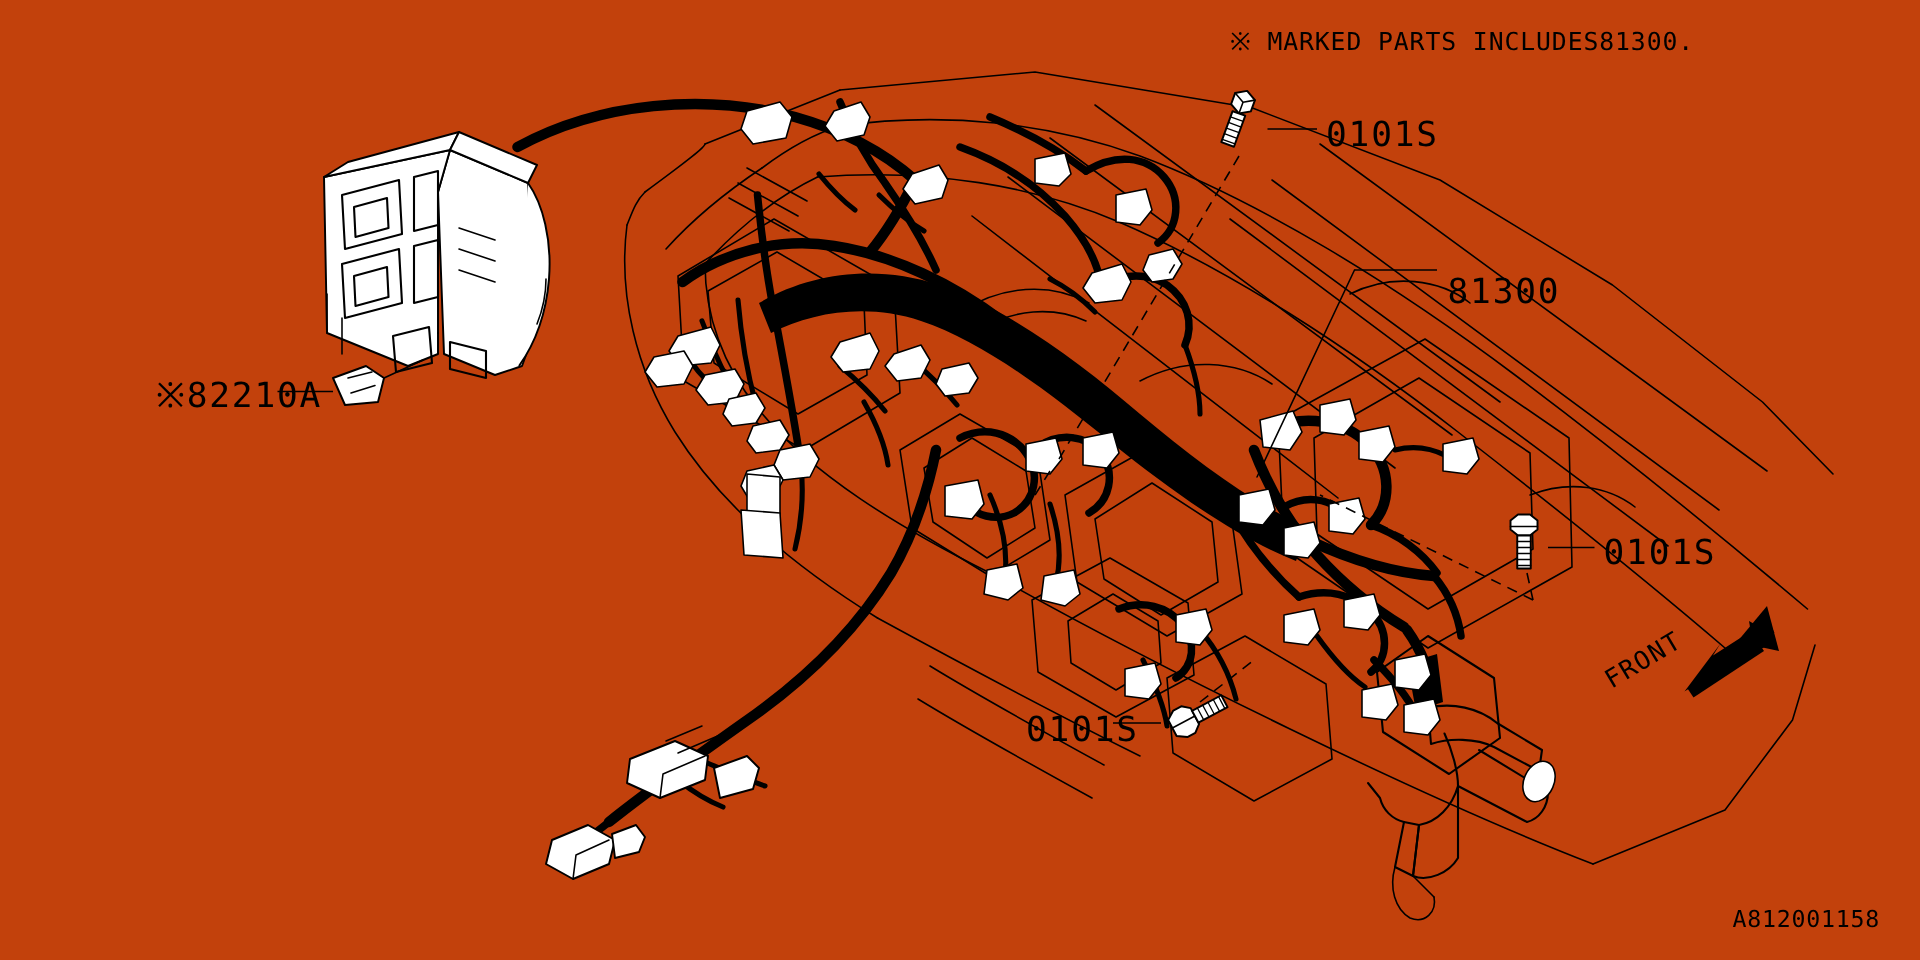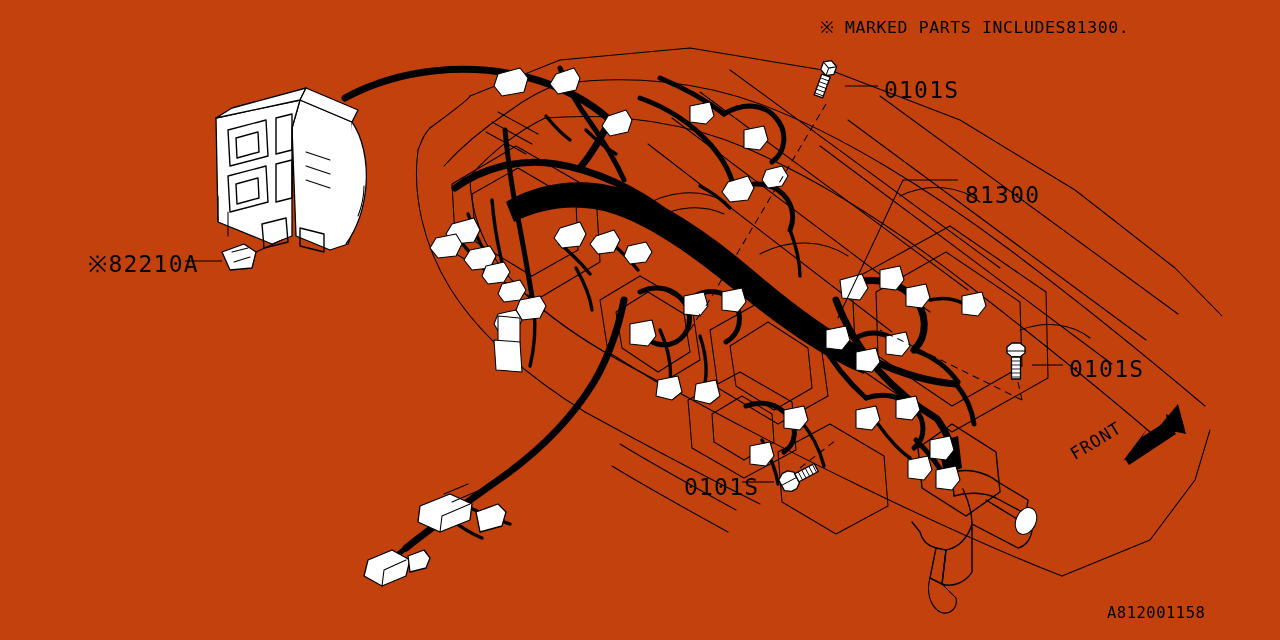--- a/index.html
+++ b/index.html
@@ -43,22 +43,22 @@
     letter-spacing: 1.2px;
     color: #000000;
     white-space: pre;
     line-height: 1;
   }
   #note-text   { left: 820px; top: 20px; font-size: 16.5px; letter-spacing: 0.6px; }
   #lbl-0101s-1 { left: 884px; top: 79px; }
   #lbl-81300   { left: 965px; top: 171px; margin-top: 13px; }
   #lbl-0101s-2 { left: 1069px; top: 358px; }
   #lbl-0101s-3 { left: 684px; top: 476px; }
-  #lbl-82210a  { left: 88px;  top: 253px; }
-  #lbl-docid   { left: 1107px; top: 606px; font-size: 15.5px; letter-spacing: 0.5px; }
+  #lbl-82210a  { left: 104px;  top: 253px; }
+  #lbl-docid   { left: 1155px; top: 606px; font-size: 15.5px; letter-spacing: 0.5px; }
   #lbl-front {
     left: 1072px; top: 447px;
     font-size: 17px; letter-spacing: 1px;
     transform: rotate(-31deg);
     transform-origin: left center;
   }
 </style>
 </head>
 <body>
 

